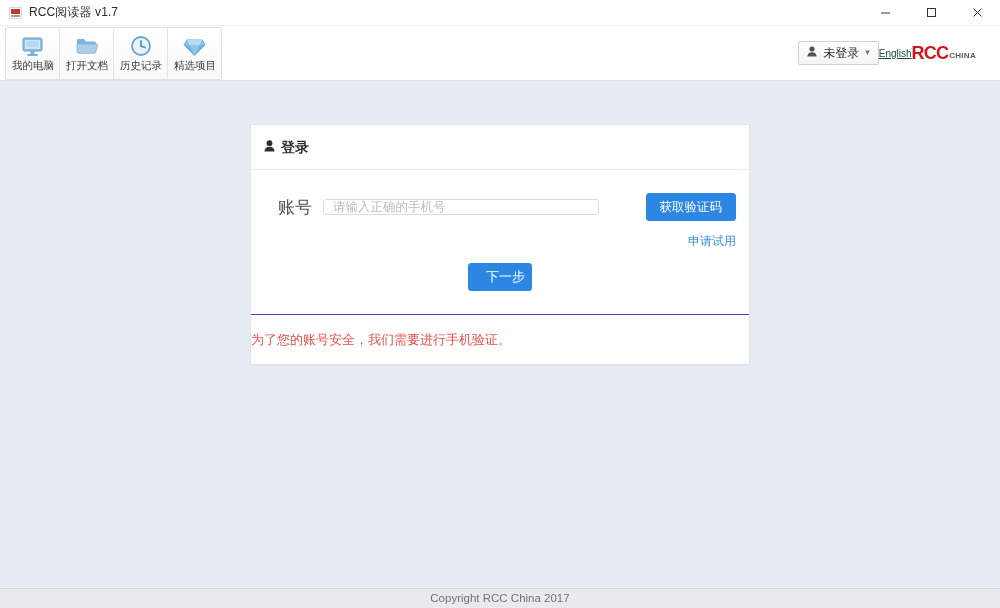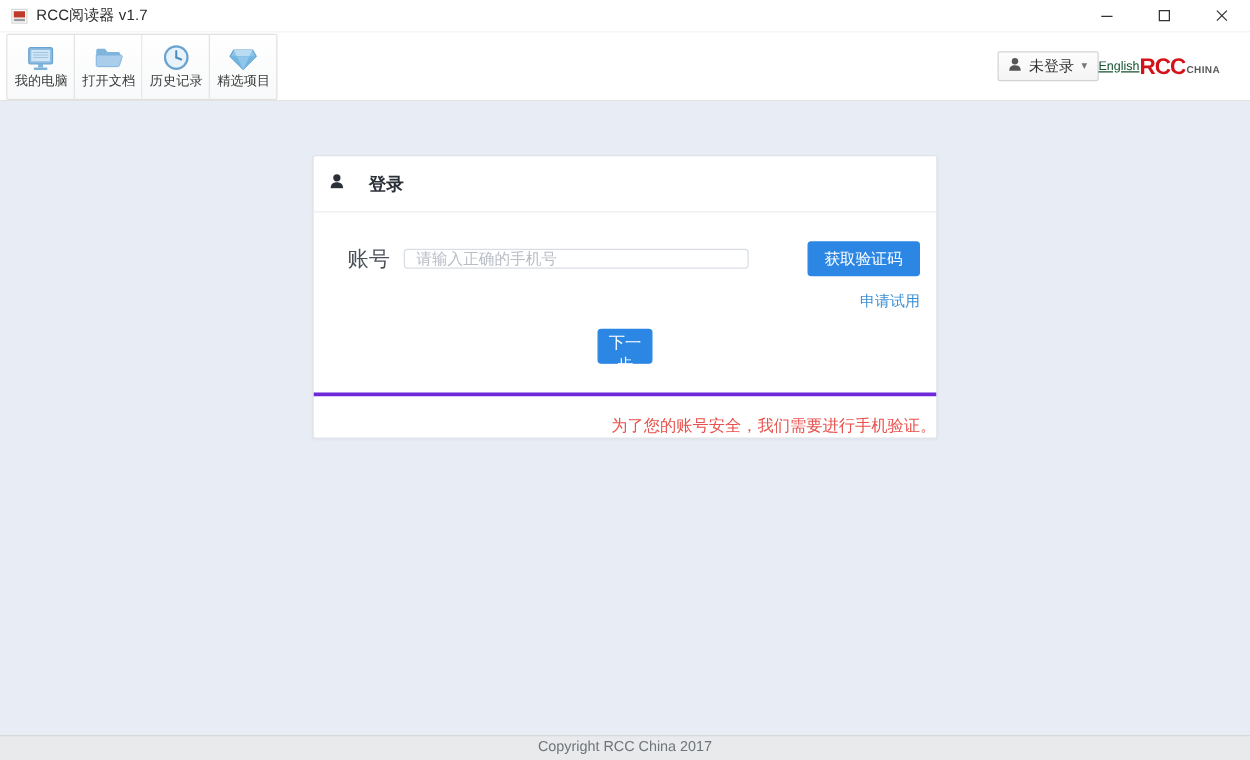--- a/index.html
+++ b/index.html
@@ -207,21 +207,21 @@
     background: #ffffff;
     border: 1px solid #dfe3ea;
     border-radius: 2px;
     box-shadow: 0 1px 2px rgba(0,0,0,0.04);
     box-sizing: border-box;
   }
   .card-header {
     height: 45px;
     display: flex;
     align-items: center;
-    gap: 20px;
+    gap: 6px;
     padding-left: 13px;
     border-bottom: 1px solid #ebedf0;
     box-sizing: border-box;
   }
   .card-title {
     font-size: 14px;
     font-weight: bold;
     color: #2b2f38;
     line-height: 1;
   }
@@ -284,34 +284,35 @@
     color: #3b8fd6;
     cursor: pointer;
     white-space: nowrap;
   }
   .submit-row {
     display: flex;
     justify-content: center;
     padding-bottom: 23px;
   }
   .btn-next {
-    width: 44px;
+    width: 64px;
     height: 28px;
     background: #2b87e3;
     border: 1px solid #2b87e3;
     border-radius: 3px;
     color: #fff;
     font-size: 13px;
     cursor: pointer;
     font-family: "Liberation Sans", "DejaVu Sans", sans-serif;
+    text-align: right;
   }
   .card-footer {
-    border-top: 3px solid #6d28d9;
-    padding: 15px 0 0 0;
-    text-align: right;
+    border-top: 1px solid #6d28d9;
+    padding: 15px 0 16px 0;
+    text-align: left;
   }
   .warning-text {
     font-size: 13px;
     color: #e8514d;
     line-height: 1;
   }
 
   
   .statusbar {
     height: 20px;

